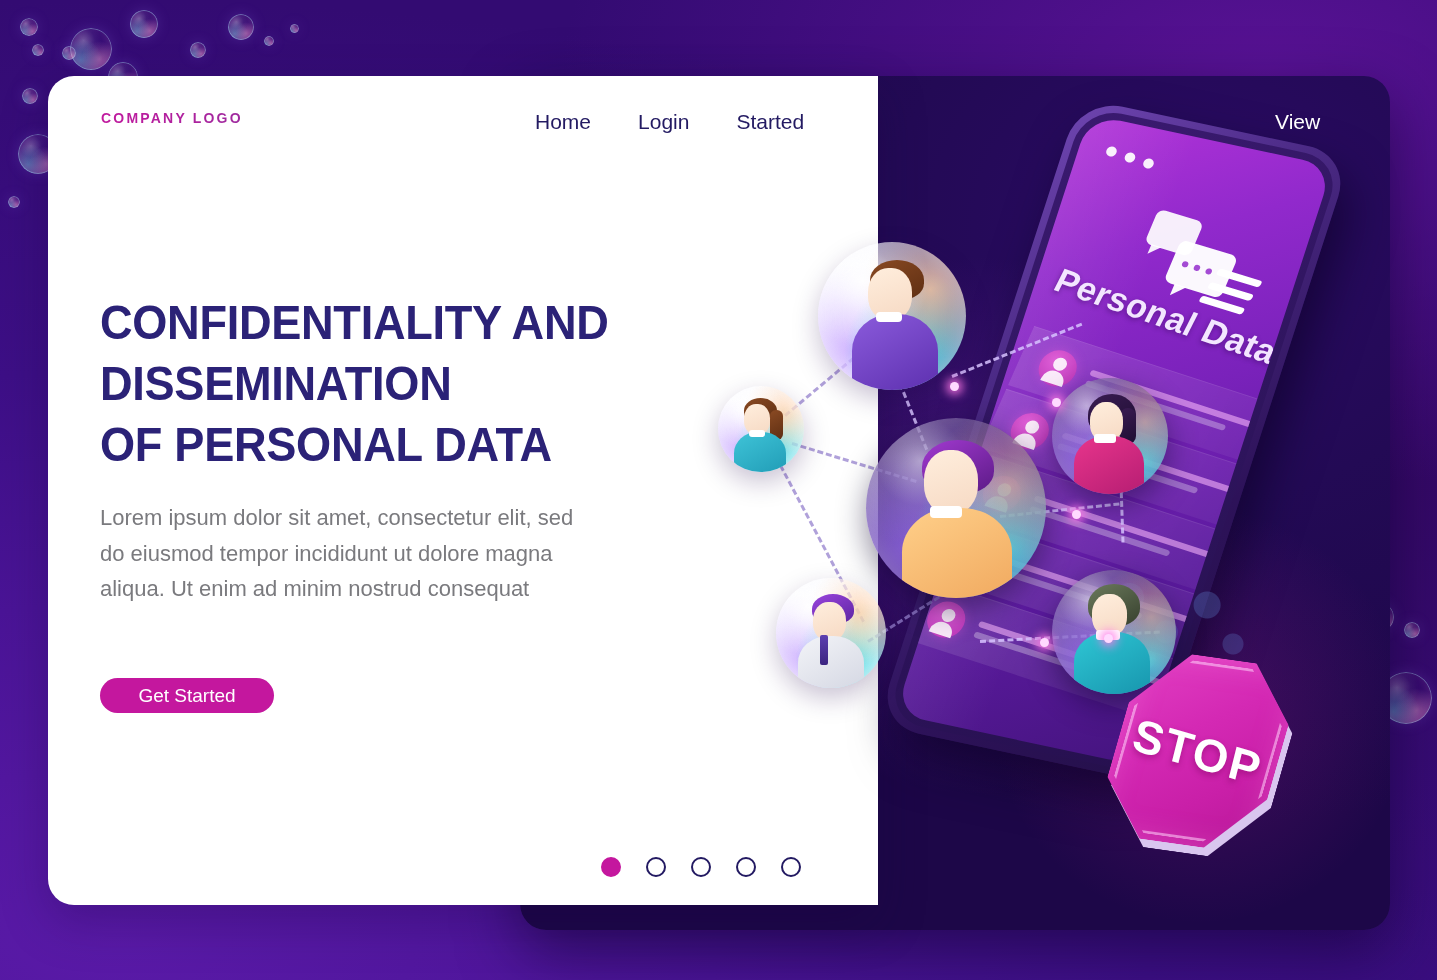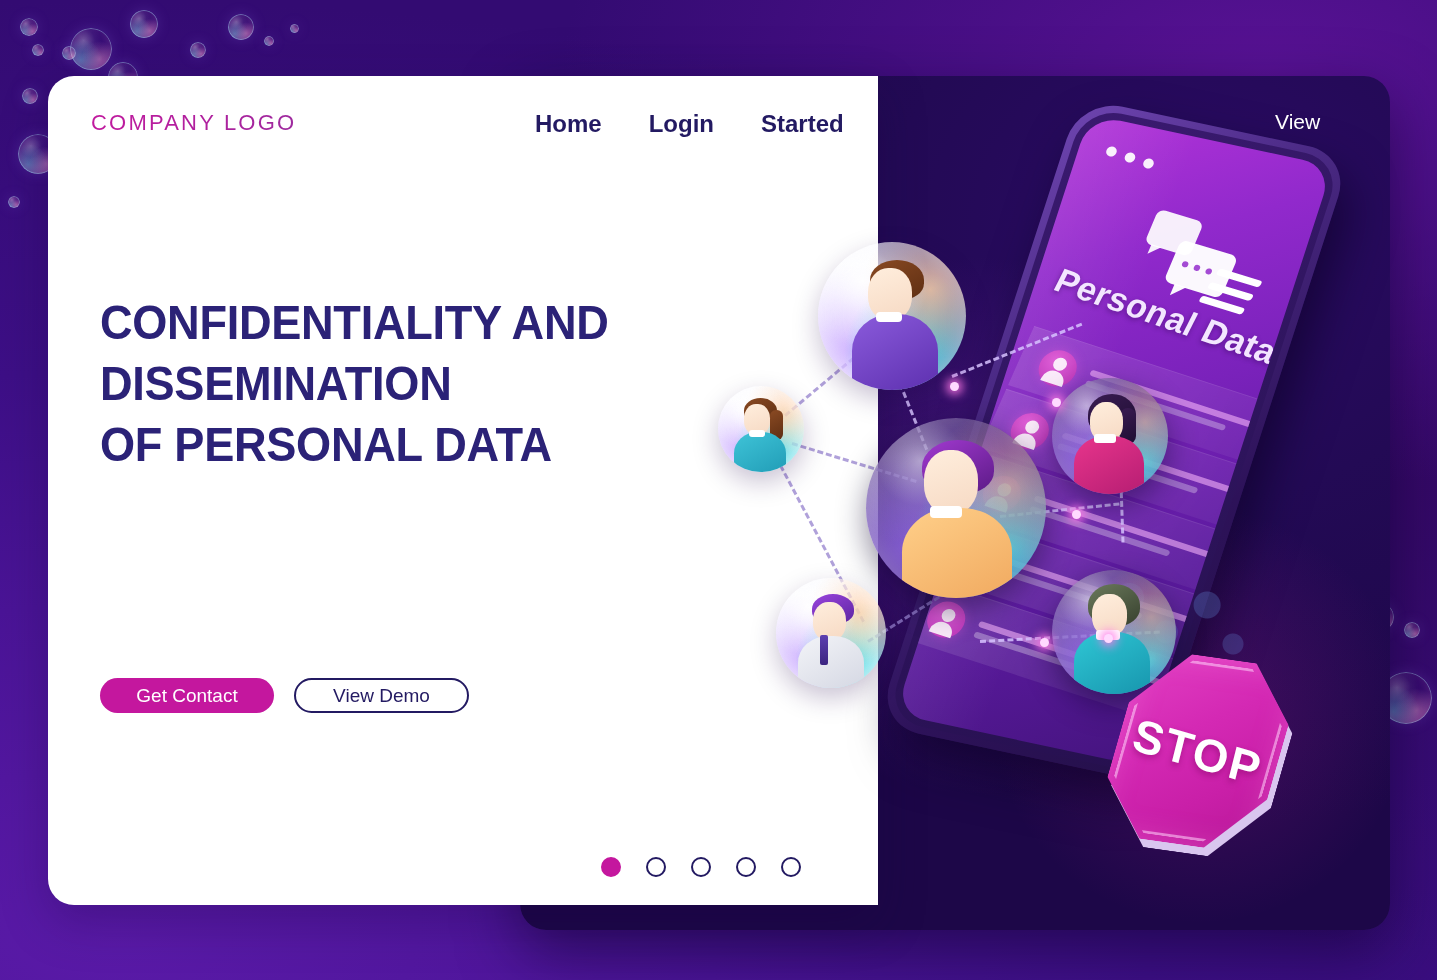--- a/index.html
+++ b/index.html
@@ -58,32 +58,32 @@
   
   .white-card{
     position:absolute; left:48px; top:76px; width:830px; height:829px;
     background:#ffffff; border-radius:26px 0 0 26px;
     box-shadow:0 18px 48px rgba(20,4,60,.28);
     z-index:6;
   }
 
   
   .logo{
-    position:absolute; left:91px; top:110px; z-index:14;
-    font-size:22px; font-weight:400; letter-spacing:2.2px;
+    position:absolute; left:101px; top:110px; z-index:14;
+    font-size:14px; font-weight:700; letter-spacing:2.2px;
     background:linear-gradient(92deg,#c11a9e 0%,#b0209e 55%,#9d2a9e 100%);
     -webkit-background-clip:text; background-clip:text; color:transparent;
     white-space:nowrap;
   }
   .nav{
     position:absolute; left:535px; top:110px; z-index:14;
     display:flex; gap:47px;
   }
   .nav a{
-    font-size:24px; color:#231a62; text-decoration:none; font-weight:700;
+    font-size:21px; color:#231a62; text-decoration:none; font-weight:400;
     white-space:nowrap;
   }
   .login{
     position:absolute; left:1275px; top:110px; z-index:14;
     font-size:21px; color:#ffffff; text-decoration:none; white-space:nowrap;
   }
 
   
   .headline{
     position:absolute; left:100px; top:293px; z-index:12; width:600px;
@@ -325,24 +325,24 @@
   </nav>
 
   <a href="#" class="login">View</a>
 
   <h1 class="headline">
     <div>CONFIDENTIALITY AND</div>
     <div>DISSEMINATION</div>
     <div>OF PERSONAL DATA</div>
   </h1>
 
+  <p class="subcopy">Lorem ipsum dolor sit amet, consectetur elit, sed do eiusmod tempor incididunt ut dolore magna aliqua. Ut enim ad minim nostrud consequat</p>
 
   <div class="btn-row">
-    <button class="btn btn-primary">Get Contact</button>
-    <button class="btn btn-ghost">View Demo</button>
+    <button class="btn btn-primary">Get Started</button>
   </div>
 
   <div class="dots">
     <span class="dot active"></span>
     <span class="dot"></span>
     <span class="dot"></span>
     <span class="dot"></span>
     <span class="dot"></span>
   </div>
 

